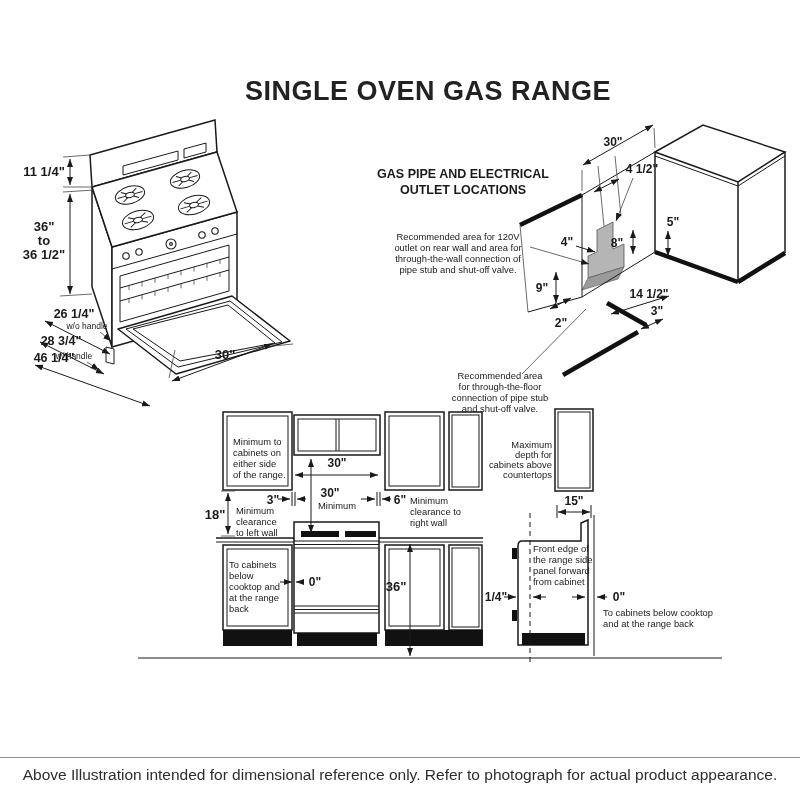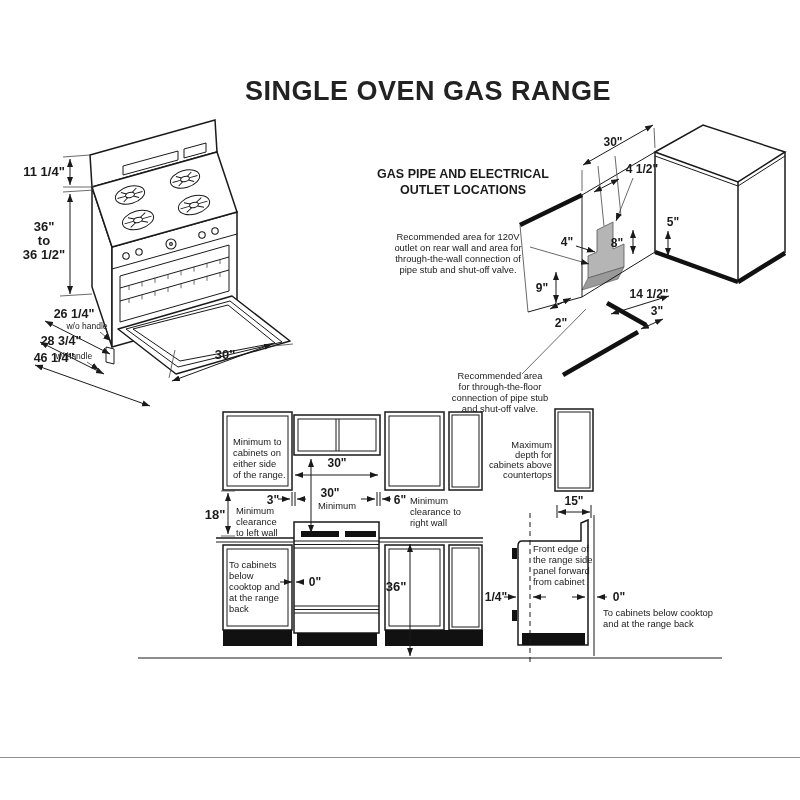--- a/index.html
+++ b/index.html
@@ -348,14 +348,15 @@
       <text class="n9" x="403" y="168">the range side</text>
       <text class="n9" x="403" y="179">panel forward</text>
       <text class="n9" x="403" y="190">from cabinet</text>
 
       <text class="n9" x="473" y="221">To cabinets below cooktop</text>
       <text class="n9" x="473" y="232">and at the range back</text>
     </g>
   </svg>
 
   <div class="footer-line"></div>
+  <div class="caption">Above Illustration intended for dimensional reference only. Refer to photograph for actual product appearance.</div>
 
 </div>
 
 </body></html>

